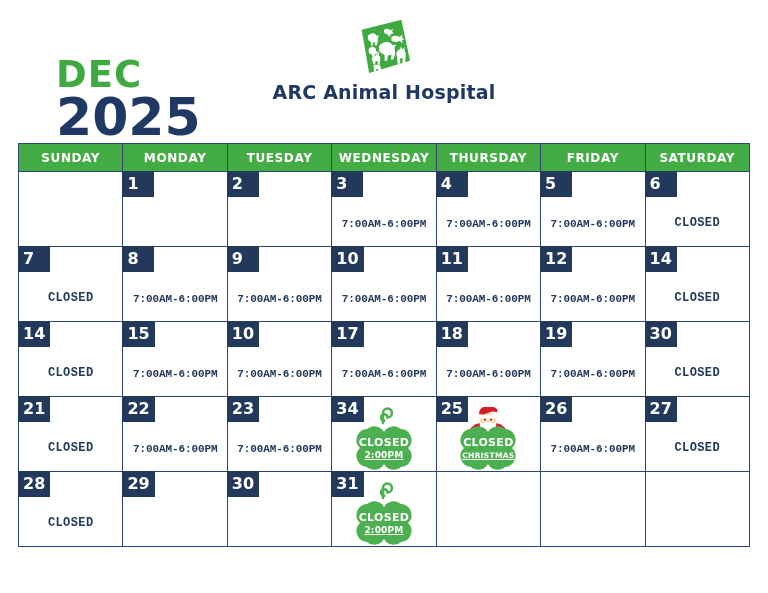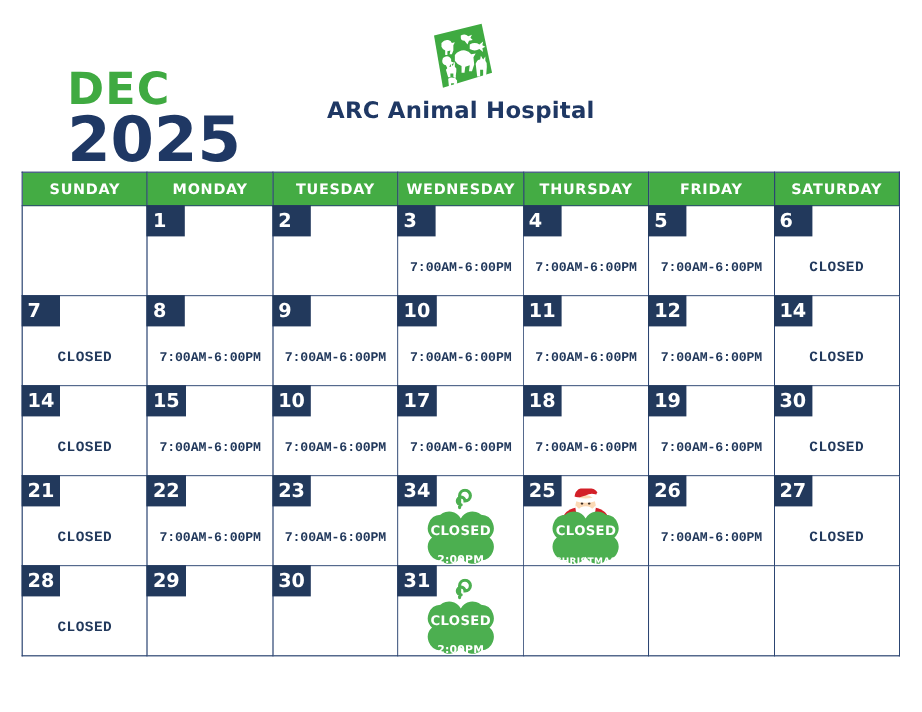--- a/index.html
+++ b/index.html
@@ -178,22 +178,23 @@
     letter-spacing: 0.3px;
     line-height: 12px;
     font-family: "DejaVu Sans", sans-serif;
   }
   .tag-line2 {
     display: block;
     font-size: 9px;
     font-weight: bold;
     letter-spacing: 0.2px;
     line-height: 11px;
-    margin-top: 13px;
-    font-family: "DejaVu Sans", sans-serif;
+    margin-top: 1px;
+    font-family: "DejaVu Sans", sans-serif;
+    text-decoration: underline;
   }
   .tag-line2.small {
     font-size: 7.5px;
     letter-spacing: 0.3px;
   }
 </style>
 </head>
 <body>
 
 <div class="page-header">

